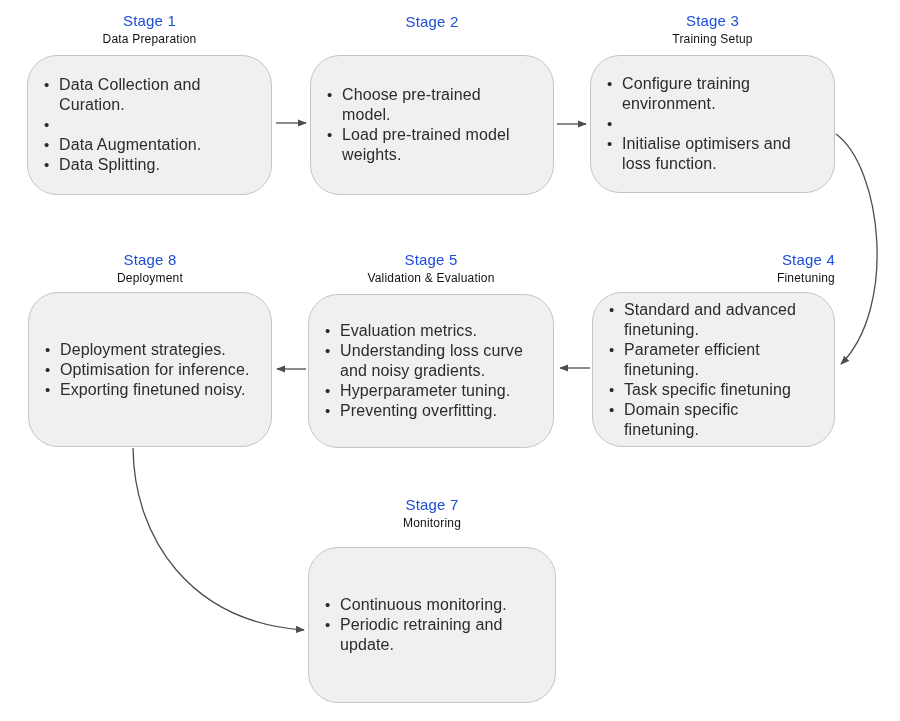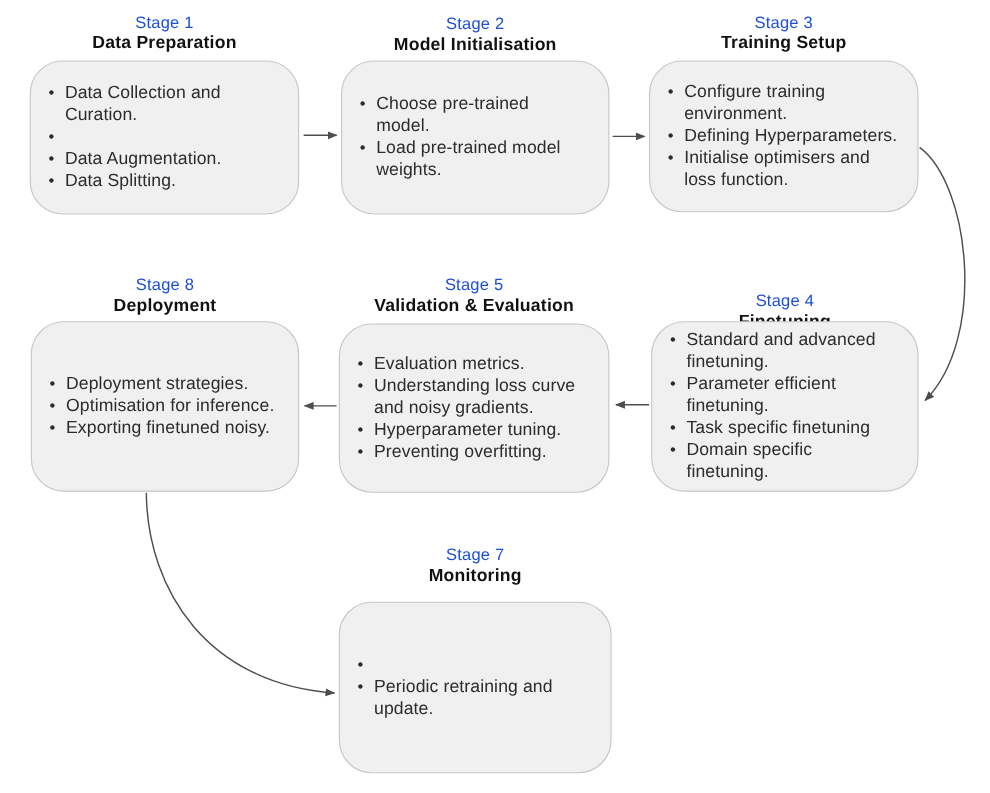--- a/index.html
+++ b/index.html
@@ -3,21 +3,21 @@
 <meta charset="utf-8">
 <style>
   html,body { margin:0; padding:0; background:#ffffff; }
   body {
     width:900px; height:721px; position:relative; overflow:hidden;
     font-family:"Liberation Sans","DejaVu Sans",sans-serif;
     --box-fill:#f0f0f0; --box-border:#c5c5c5; --text:#2b2b2b; --arrow:#4d4d4d;
   }
   .stage-title { position:absolute; text-align:center; pointer-events:none; }
   .stage-num  { font-size:15px; line-height:19px; color:#1d4ed8; letter-spacing:.2px; }
-  .stage-name { font-size:16px; line-height:19px; font-weight:700; color:#111; letter-spacing:.2px; }
+  .stage-name { font-size:12px; line-height:19px; font-weight:400; color:#111; letter-spacing:.2px; }
   .stage-box {
     position:absolute; box-sizing:border-box;
     background:var(--box-fill); border:1px solid var(--box-border); border-radius:30px;
     display:flex; flex-direction:column; justify-content:center;
     padding:6px 8px 6px 16px;
   }
   .bullet-item { display:flex; align-items:flex-start; }
   .bullet { flex:0 0 15px; width:15px; font-size:15px; line-height:20px; color:var(--text); }
   .bullet-text { white-space:pre-line; font-size:16px; line-height:20px; color:var(--text); letter-spacing:.1px; }
   svg.connectors { position:absolute; left:0; top:0; width:900px; height:721px; pointer-events:none; }
@@ -62,21 +62,20 @@
     </div>
 
     <div class="bullet-item">
       <span class="bullet">•</span>
       <span class="bullet-text">Data Splitting.</span>
     </div>
   </div>
 
 <div class="stage-title" style="left:310px; top:12px; width:244px;">
   <div class="stage-num">Stage 2</div>
-  <div class="stage-name">Model Initialisation</div>
 </div>
 <div class="stage-box" style="left:310px; top:55px; width:244px; height:140px;">
 
     <div class="bullet-item">
       <span class="bullet">•</span>
       <span class="bullet-text">Choose pre-trained
 model.</span>
     </div>
 
     <div class="bullet-item">
@@ -93,31 +92,30 @@
 <div class="stage-box" style="left:590px; top:55px; width:245px; height:138px;">
 
     <div class="bullet-item">
       <span class="bullet">•</span>
       <span class="bullet-text">Configure training
 environment.</span>
     </div>
 
     <div class="bullet-item">
       <span class="bullet">•</span>
-      <span class="bullet-text">Defining Hyperparameters.</span>
     </div>
 
     <div class="bullet-item">
       <span class="bullet">•</span>
       <span class="bullet-text">Initialise optimisers and
 loss function.</span>
     </div>
   </div>
 
-<div class="stage-title" style="left:592px; top:264px; width:243px;">
+<div class="stage-title" style="left:592px; top:250px; width:243px;text-align:right;">
   <div class="stage-num">Stage 4</div>
   <div class="stage-name">Finetuning</div>
 </div>
 <div class="stage-box" style="left:592px; top:292px; width:243px; height:155px;">
 
     <div class="bullet-item">
       <span class="bullet">•</span>
       <span class="bullet-text">Standard and advanced
 finetuning.</span>
     </div>
@@ -191,20 +189,21 @@
   </div>
 
 <div class="stage-title" style="left:308px; top:495px; width:248px;">
   <div class="stage-num">Stage 7</div>
   <div class="stage-name">Monitoring</div>
 </div>
 <div class="stage-box" style="left:308px; top:547px; width:248px; height:156px;">
 
     <div class="bullet-item">
       <span class="bullet">•</span>
+      <span class="bullet-text">Continuous monitoring.</span>
     </div>
 
     <div class="bullet-item">
       <span class="bullet">•</span>
       <span class="bullet-text">Periodic retraining and
 update.</span>
     </div>
   </div>
 
 </body></html>

